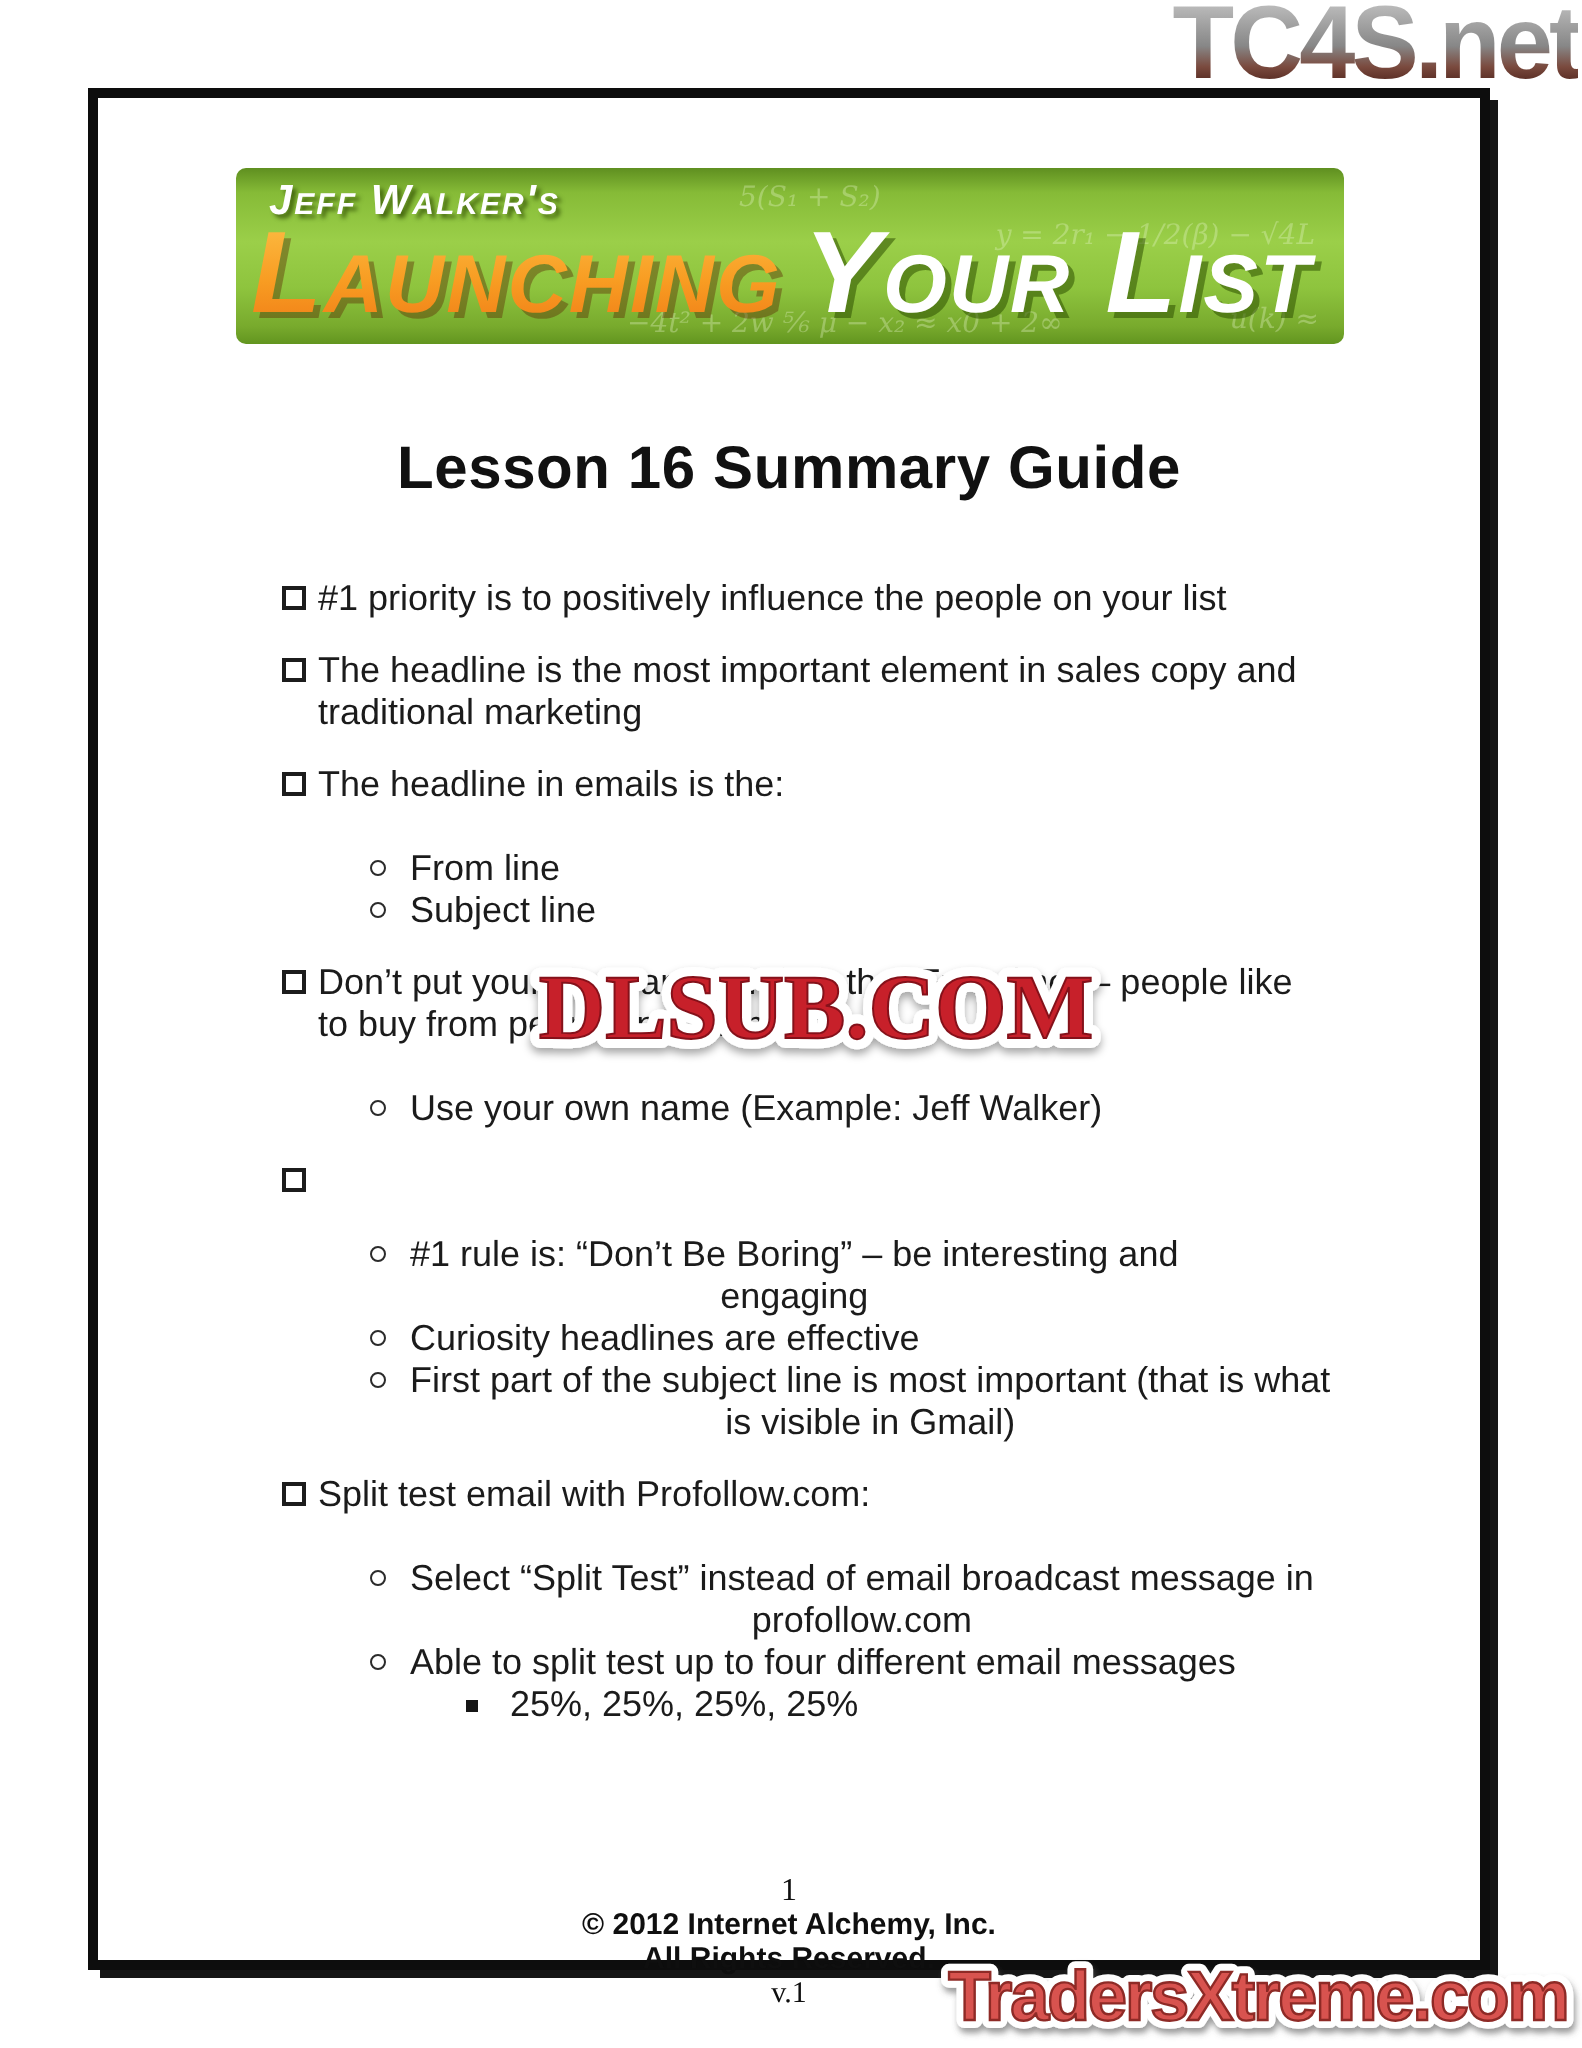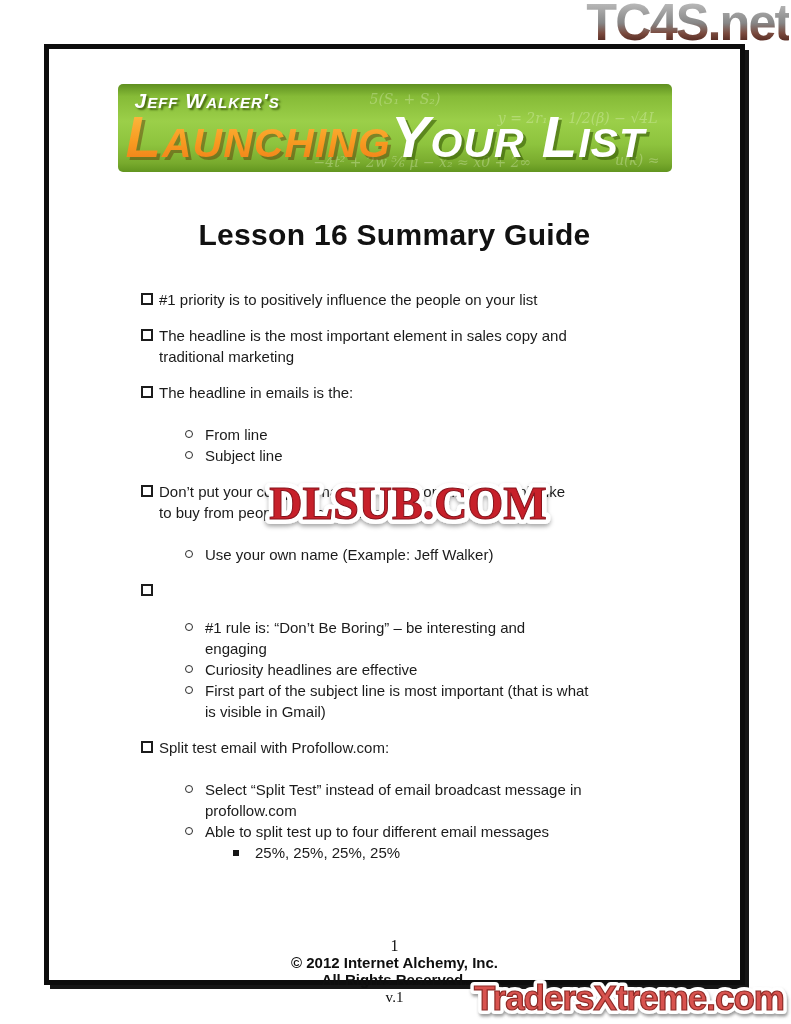--- a/index.html
+++ b/index.html
@@ -29,21 +29,21 @@
   .f1 { right:14px; top:26px; }
   .f2 { left:196px; bottom:2px; }
   .f3 { right:12px; bottom:4px; }
   .banner-brand {
     position:absolute; left:17px; top:6px;
     font:italic small-caps 700 21px/1 "Liberation Sans", sans-serif;
     color:#ffffff; letter-spacing:1px;
     text-shadow:2px 2px 2px rgba(45,75,0,0.75);
   }
   .banner-title {
-    position:absolute; left:8px; top:23px; display:flex; align-items:flex-start;
+    position:absolute; left:8px; top:23px; display:flex; gap:11px; align-items:flex-start;
     font:italic small-caps 700 58px/1.05 "Liberation Sans", sans-serif;
     letter-spacing:1px; white-space:nowrap;
   }
   .word-launching {
     background:linear-gradient(180deg,#fcbf46 0%,#f89c22 55%,#ef7b16 100%);
     -webkit-background-clip:text; background-clip:text;
     color:transparent; -webkit-text-fill-color:transparent;
     filter:drop-shadow(3px 3px 0 rgba(96,52,8,0.45));
   }
   .word-yourlist {
@@ -52,25 +52,25 @@
   }
 
   
   .doc-title {
     margin-top:45px; text-align:center;
     font:bold 30px/1.2 "Liberation Sans", sans-serif;
     color:#111; letter-spacing:0.3px;
   }
 
   
-  .doc-list { margin:36px 10px 0 92px; color:#1b1b1b; font-size:15px; line-height:21px; }
+  .doc-list { margin:36px 10px 0 92px; color:#1b1b1b; font-size:18px; line-height:21px; }
   .group { margin-top:15px; }
   .group:first-child { margin-top:0; }
   .li1 { display:flex; align-items:flex-start; }
-  .sub { margin-top:21px; }
+  .sub { margin-top:21px;text-align:center; }
   .li2 { display:flex; align-items:flex-start; margin-left:44px; }
   .li3 { display:flex; align-items:flex-start; margin-left:92px; }
   .t { white-space:pre-line; }
   .b1 { flex:0 0 12px; height:12px; border:2px solid #1c1c1c; margin:4px 6px 0 0; }
   .b2 { flex:0 0 8px;  height:8px;  border:1.5px solid #2b2b2b; border-radius:50%; margin:6px 12px 0 0; }
   .b3 { flex:0 0 6px;  height:6px;  background:#161616; margin:8px 16px 0 0; }
 
   
   .footer { position:absolute; left:0; right:0; top:853px; text-align:center; color:#0f0f0f; }
   .pg   { font:16px/17px "Liberation Serif", serif; }

